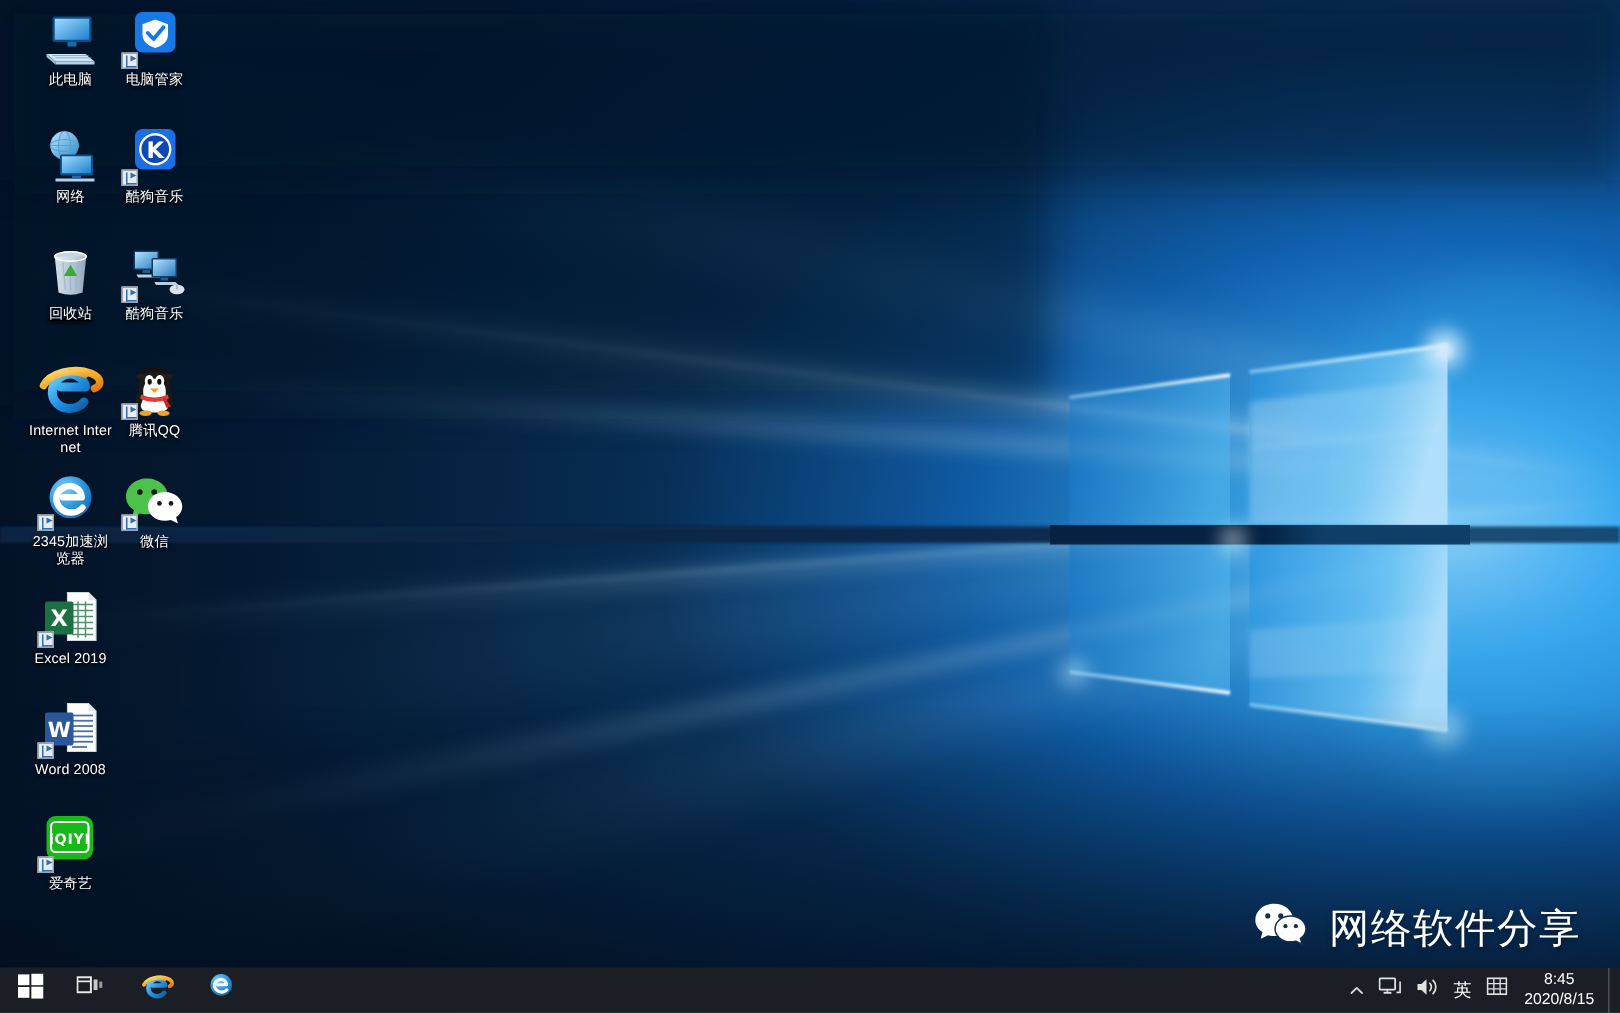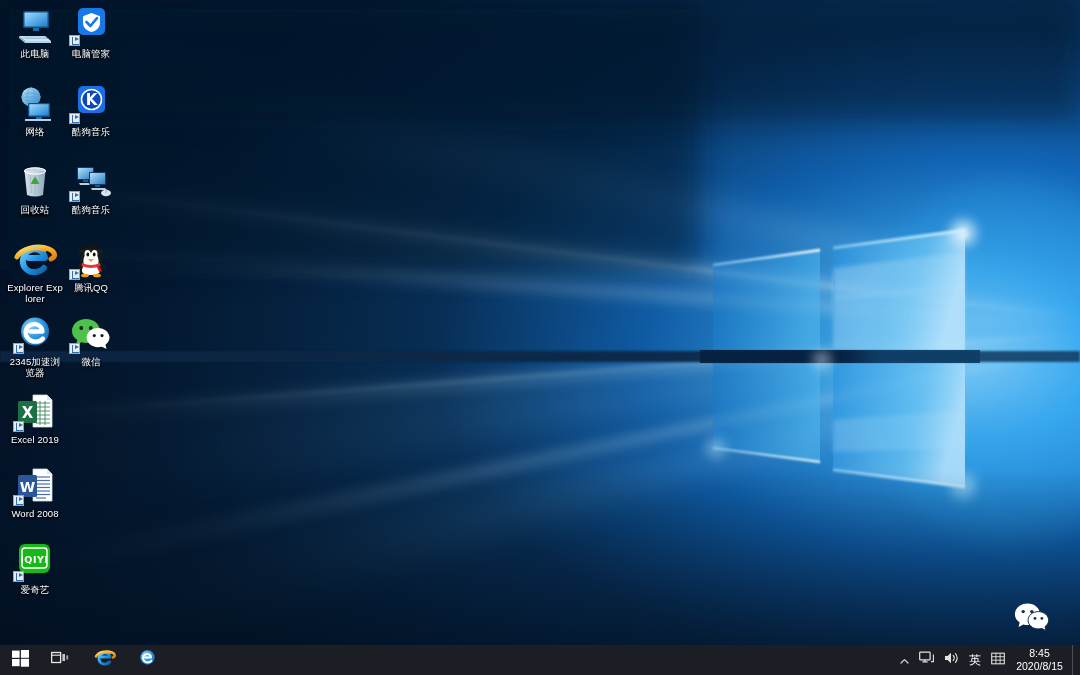--- a/index.html
+++ b/index.html
@@ -15,21 +15,21 @@
     overflow: hidden;
   }
 
   
   #wallpaper { position: absolute; inset: 0; overflow: hidden; }
   #wallpaper svg { display: block; width: 1080px; height: 675px; }
 
   
   #icon-grid {
     position: absolute;
-    left: 4px; top: 0;
+    left: 16px; top: 0;
     width: 120px;
     padding-top: 4px;
     display: block;
   }
   .icon-cell {
     position: absolute;
     width: 58px;
     text-align: center;
     cursor: default;
   }
@@ -439,21 +439,21 @@
               <stop offset="100%" stop-color="#e07b12"></stop>
               </linearGradient>
           </defs>
 
           <path d="M6 17 C10 9 26 4 38 9 C45 12 45 17 40 19" stroke="url(#ieGold)" stroke-width="5" fill="none" stroke-linecap="round"></path>
 
           <path d="M33 28 C29 33 20 34 15 29 C10 24 11 15 18 11 C25 7 33 11 34 18 L17.5 18" stroke="url(#ieBlue)" stroke-width="6" fill="none" stroke-linecap="round" stroke-linejoin="round"></path>
           <path d="M6 16.5 C11 10 24 6 34 10" stroke="url(#ieGold)" stroke-width="4" fill="none" stroke-linecap="round" opacity="0.95"></path>
         </svg>
       </div>
-      <div class="icon-label">Explorer Explorer</div>
+      <div class="icon-label">Internet Internet</div>
     </div>
 
     <div class="icon-cell" style="left:58px; top:240px;">
       <div class="icon-art">
         <svg viewBox="0 0 48 40" xmlns="http://www.w3.org/2000/svg">
 
           <path d="M24 5 C17 5 13 11 13.5 17 C14 22 11 25 11.5 29 C12 33 17 35 24 35
                    C31 35 36 33 36.5 29 C37 25 34 22 34.5 17 C35 11 31 5 24 5 Z" fill="#1a1a1a"></path>
           <path d="M24 12 C19 12 16 17 16.5 22 C17 27 14.5 29 15 31.5 C15.6 34 19.5 35 24 35
                    C28.5 35 32.4 34 33 31.5 C33.5 29 31 27 31.5 22 C32 17 29 12 24 12 Z" fill="#ffffff"></path>
@@ -584,20 +584,21 @@
                  C15.9 28.7 17.4 28.9 19 28.9 C27 28.9 33 23.4 33 17 C33 10.5 27 5 19 5 Z" fill="#ffffff"></path>
         <circle cx="14.2" cy="14" r="1.9" fill="#14304f"></circle>
         <circle cx="23.8" cy="14" r="1.9" fill="#14304f"></circle>
         <path d="M31 14 C24.6 14 19.6 18.4 19.6 23.6 C19.6 28.8 24.6 33.2 31 33.2
                  C32.4 33.2 33.7 33 34.9 32.7 L39.6 35 L38.4 30.7
                  C41 29 42.5 26.4 42.5 23.6 C42.5 18.4 37.4 14 31 14 Z" fill="#ffffff" stroke="#14304f" stroke-width="1.1"></path>
         <circle cx="27.3" cy="21.6" r="1.55" fill="#14304f"></circle>
         <circle cx="35" cy="21.6" r="1.55" fill="#14304f"></circle>
       </svg>
     </span>
+    <span class="wm-text">网络软件分享</span>
   </div>
 
   <div id="taskbar">
 
     <div class="tb-btn">
       <span>
         <svg width="17" height="17" viewBox="0 0 17 17" xmlns="http://www.w3.org/2000/svg">
           <rect x="0" y="0.6" width="7.6" height="7.2" fill="#ffffff"></rect>
           <rect x="8.9" y="0" width="8.1" height="7.8" fill="#ffffff"></rect>
           <rect x="0" y="9" width="7.6" height="7.2" fill="#ffffff"></rect>

